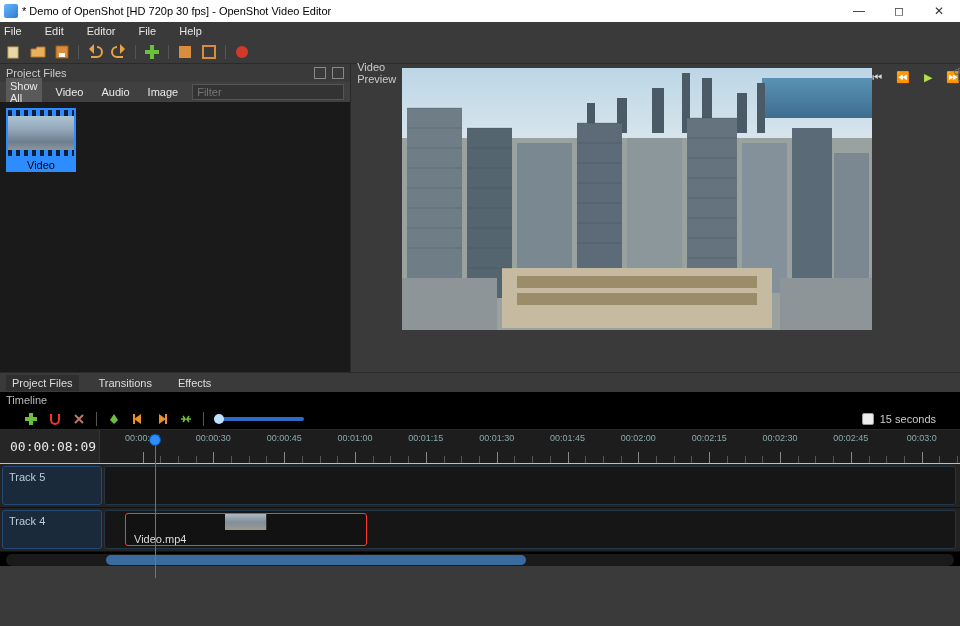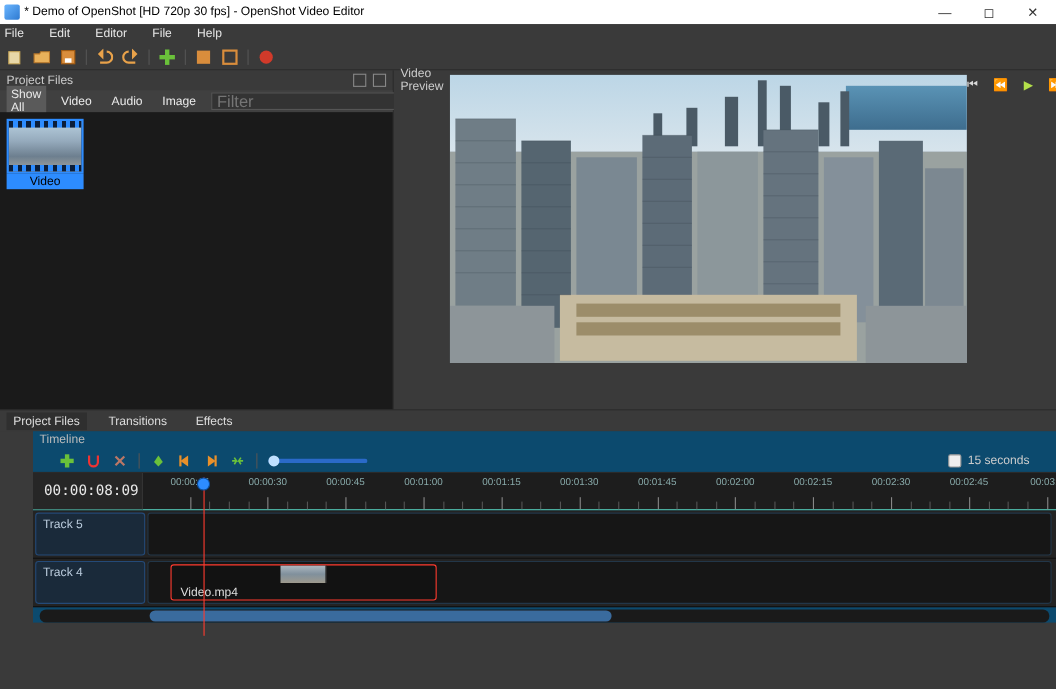--- a/index.html
+++ b/index.html
@@ -93,21 +93,21 @@
     background:#404040;
   }
   .filter-row .tab { color:#eaeaea; padding: 2px 4px; }
   .filter-row .tab.active { background:#5a5a5a; }
   .filter-input {
     flex:1;
     background:#333;
     border:1px solid #555;
     color:#bbb;
     padding: 1px 4px;
-    font-size:15px;
+    font-size:11px;
     height:16px;
   }
   .files-area {
     flex:1;
     background:#1a1a1a;
     padding: 6px;
   }
   .file-thumb {
     width: 70px;
   }
@@ -179,21 +179,21 @@
     background:#3a3a3a;
     display:flex;
     align-items:center;
     padding:0 6px;
     gap: 14px;
     border-top:1px solid #2a2a2a;
   }
   .lower-tabs .lt { color:#ddd; padding:2px 6px;}
   .lower-tabs .lt.active { background:#2f2f2f; }
   
-  .timeline-section { background:#0c4a6e;margin-left:30px; }
+  .timeline-section { background:#000000; }
   .timeline-label {
     height:16px;
     padding:0 6px;
     color:#bbb;
     font-size:11px;
     display:flex;
     align-items:center;
   }
   .timeline-toolbar {
     height: 22px;

